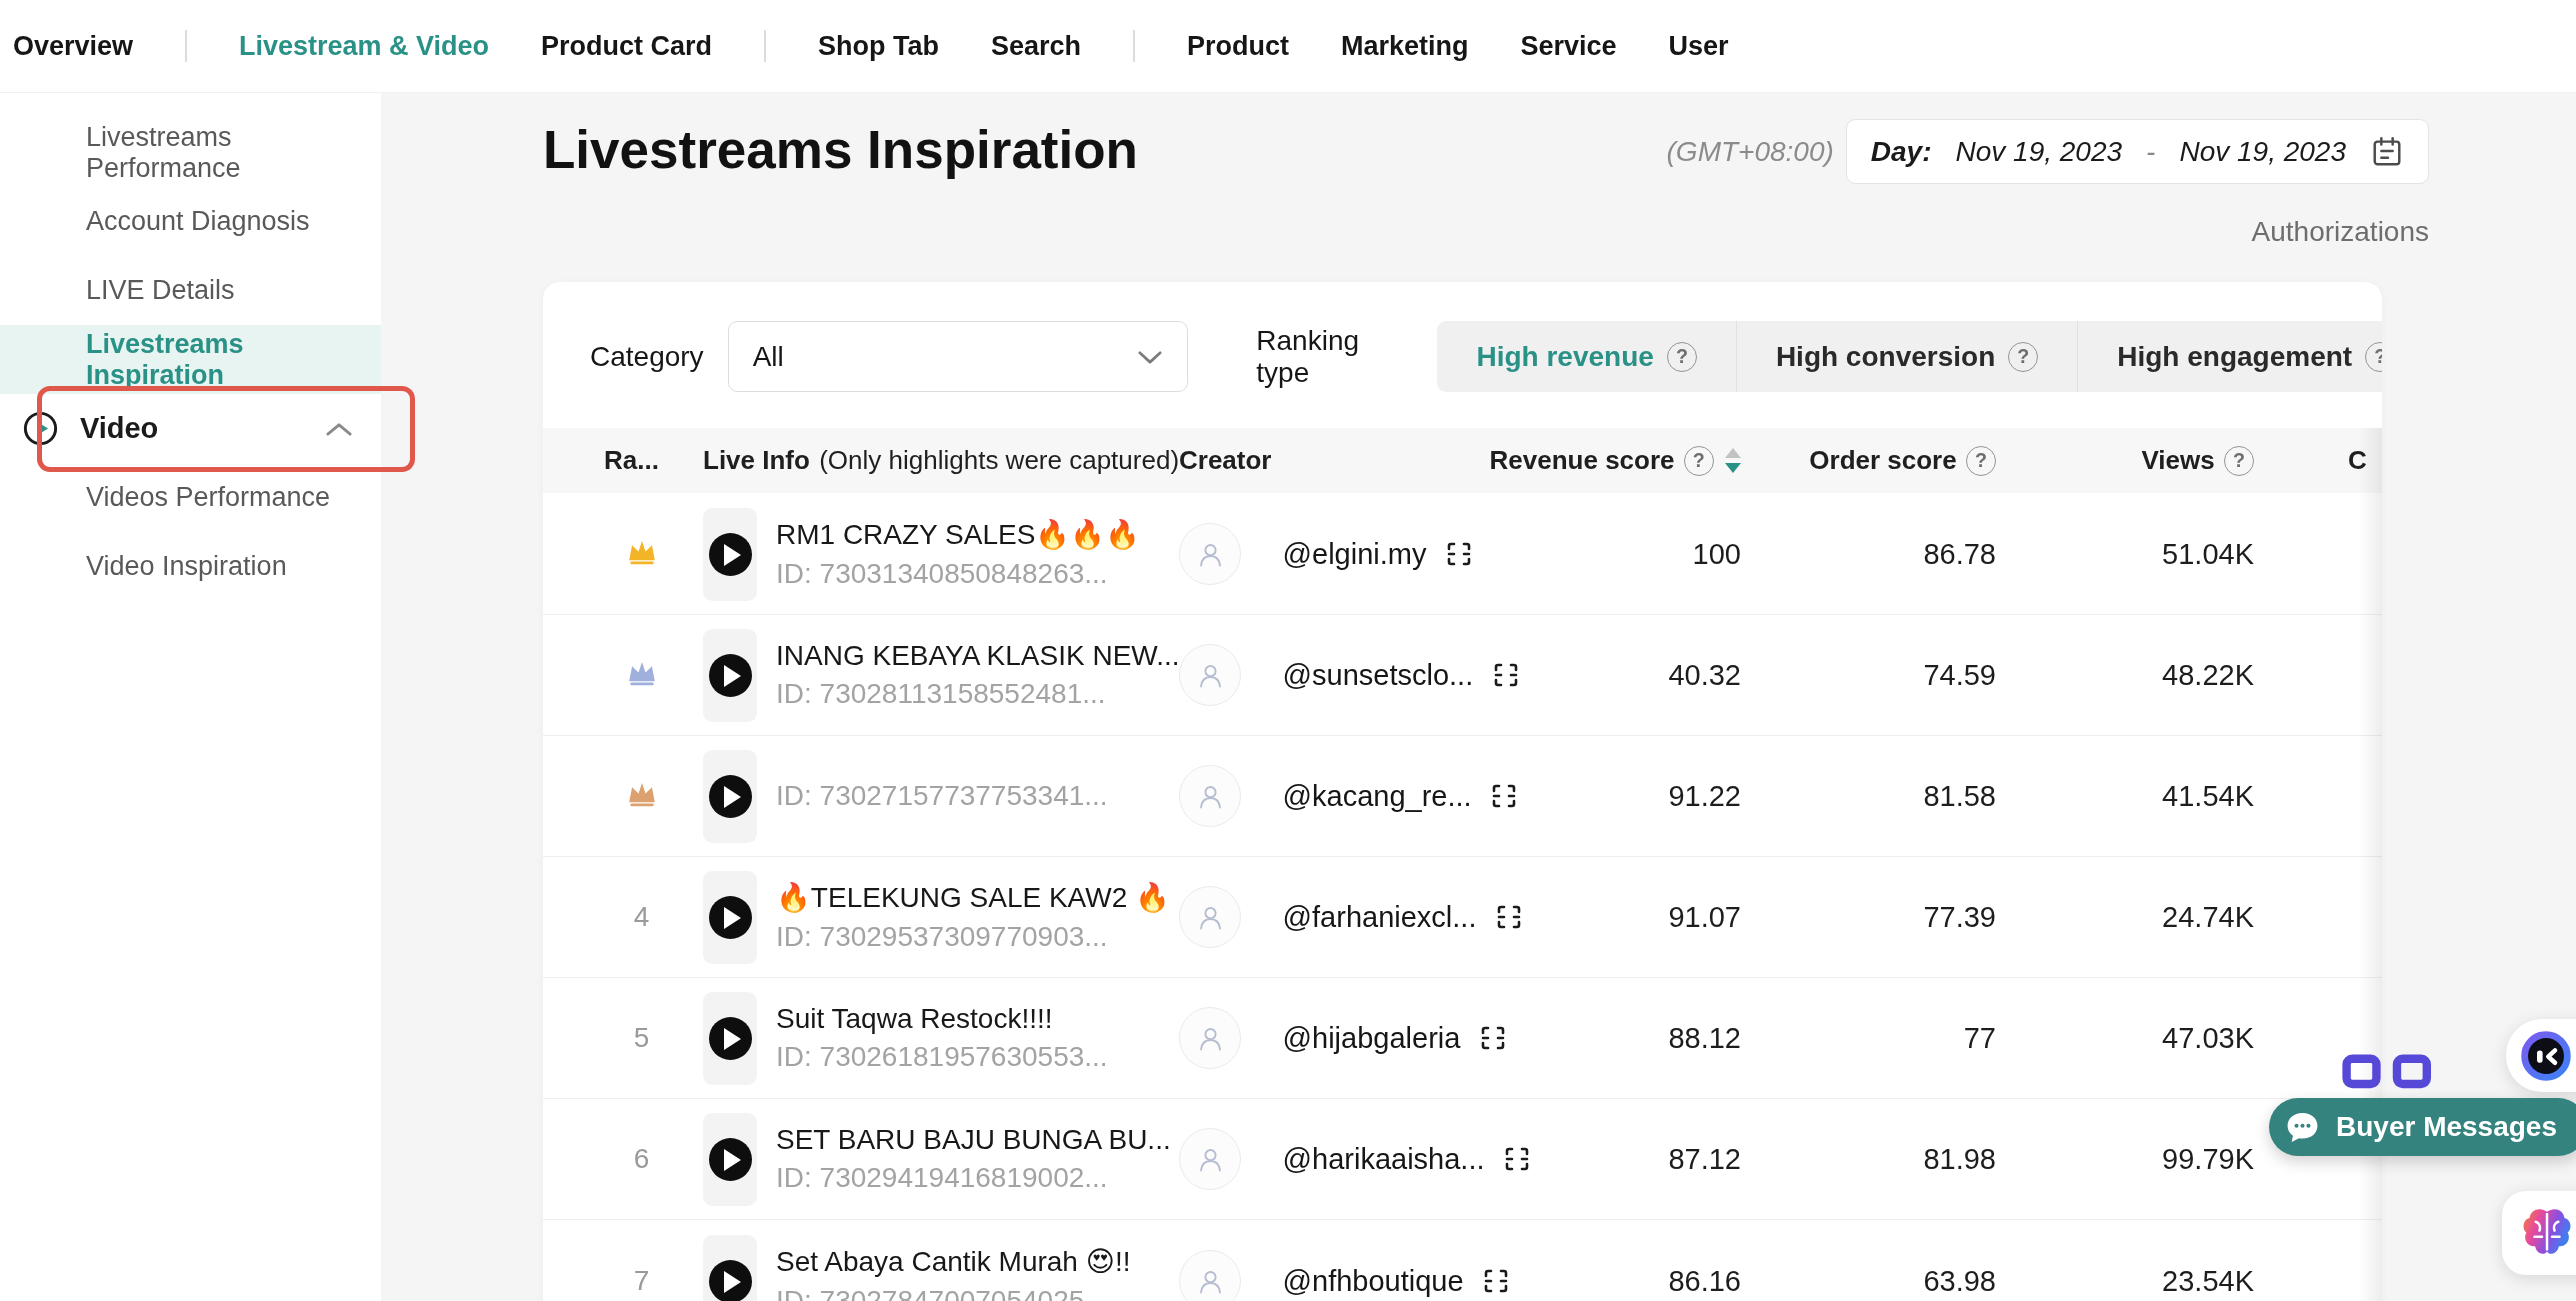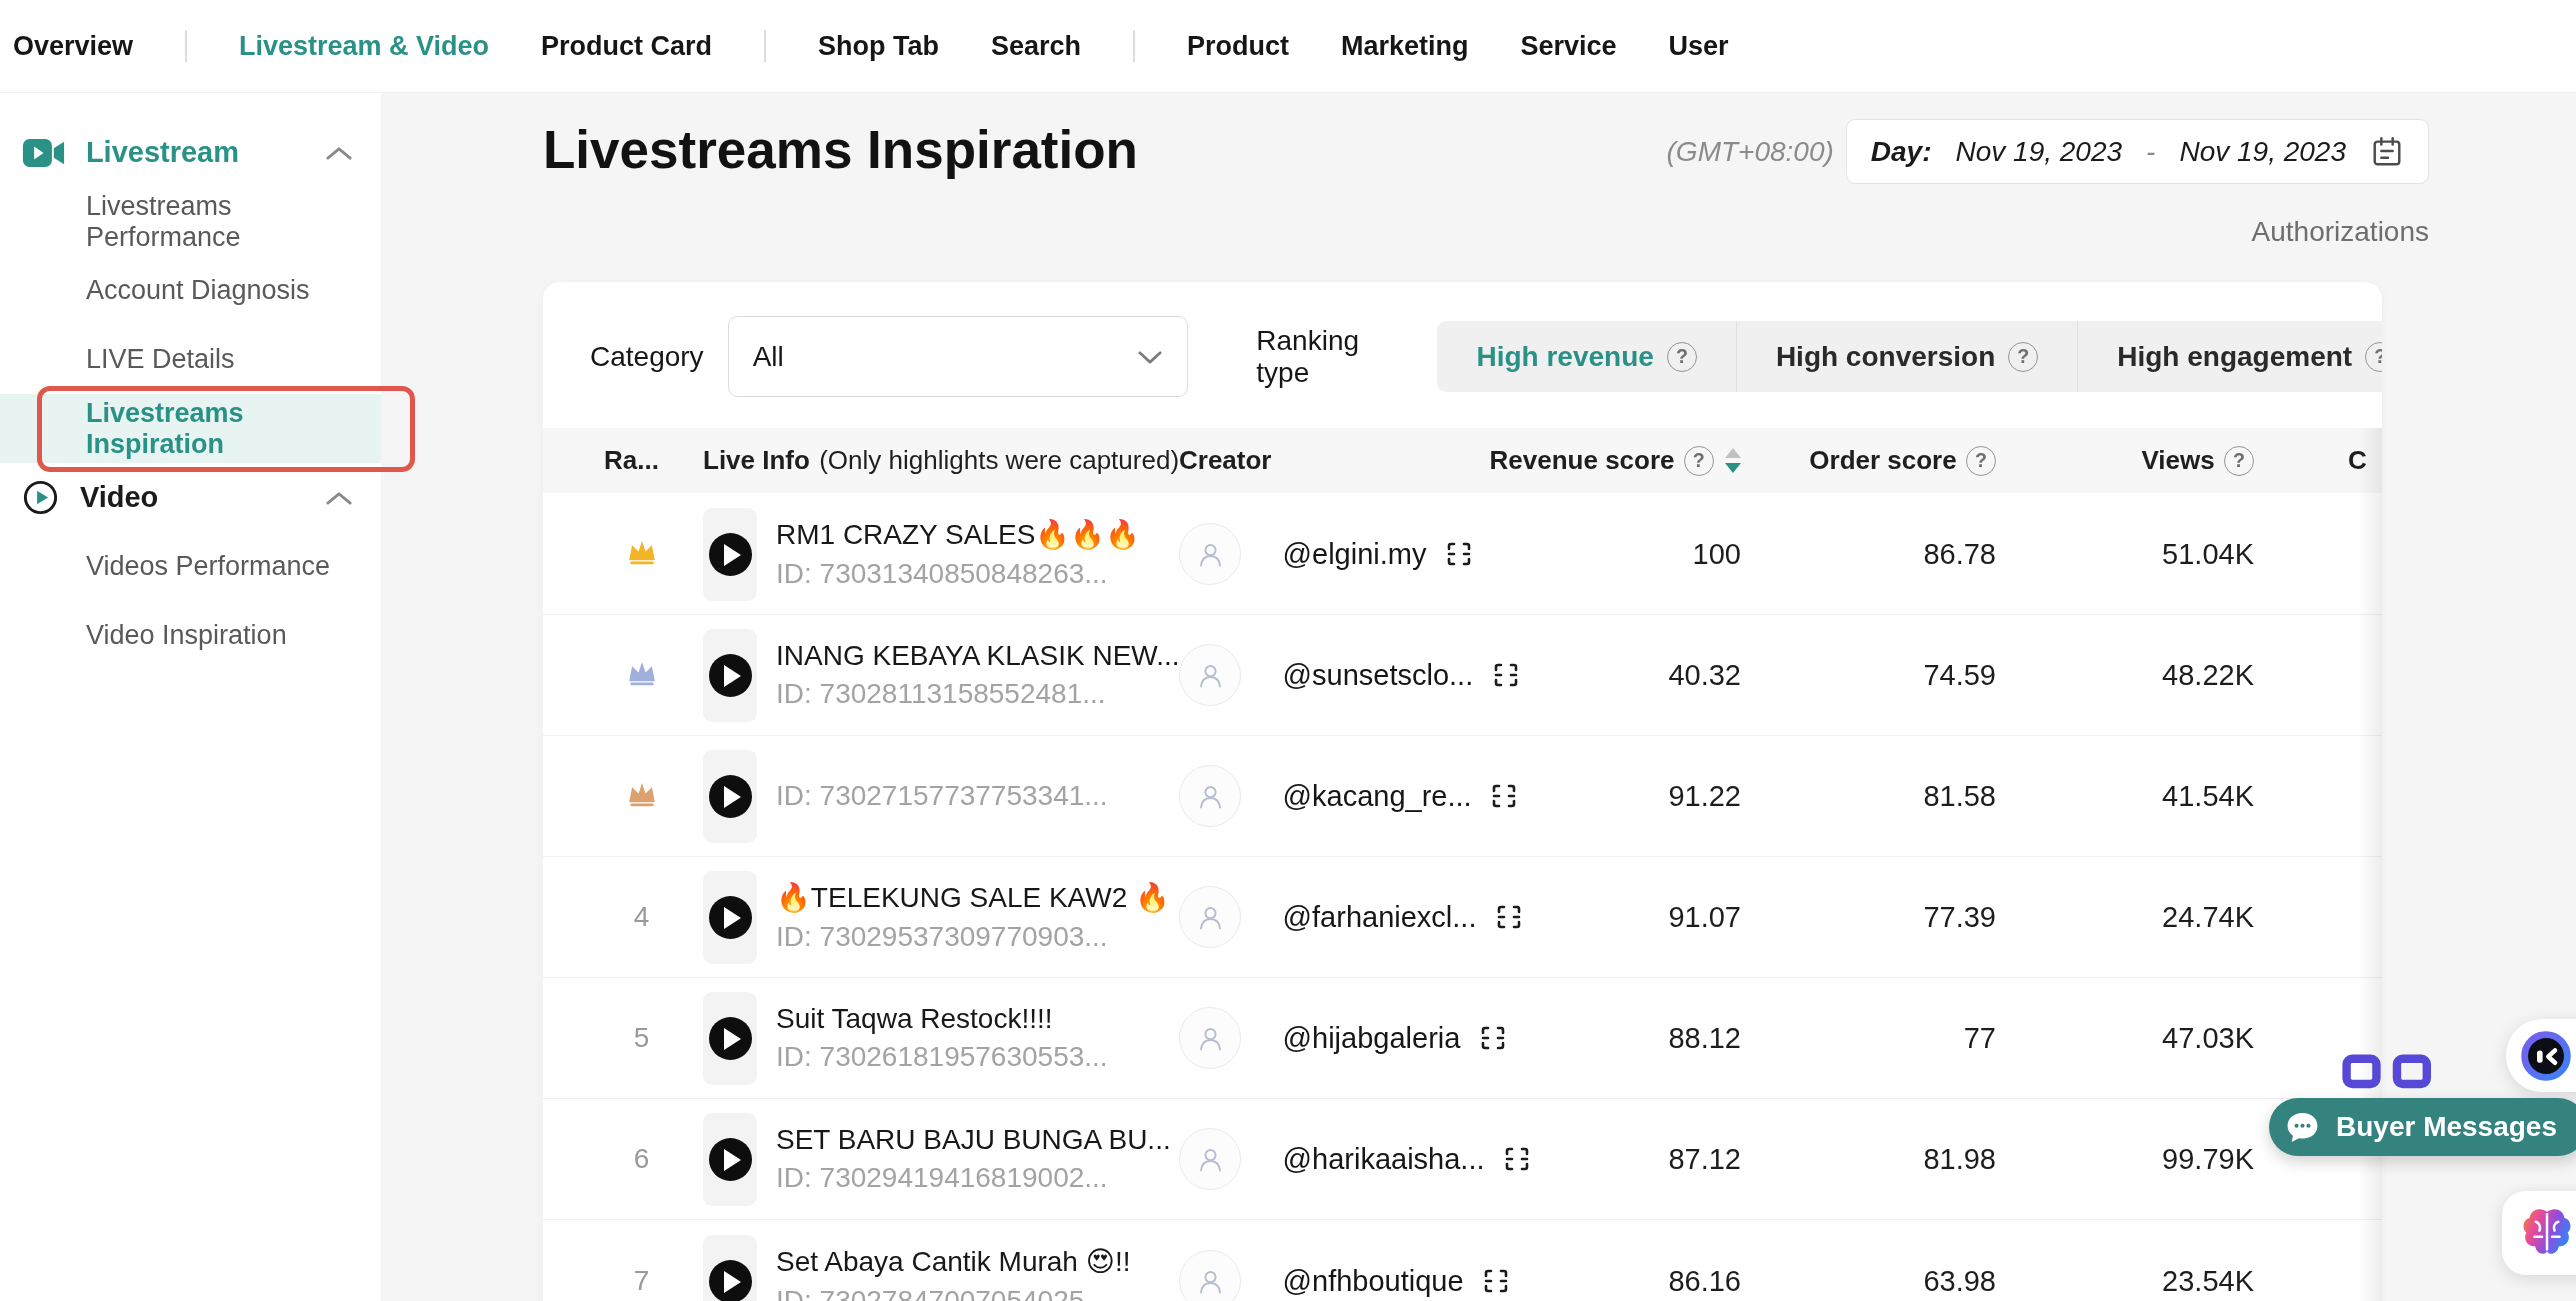--- a/index.html
+++ b/index.html
@@ -47,21 +47,21 @@
 
   
   .card {
     position:absolute; left:543px; top:282px; width:1839px; height:1128px;
     background:#fff; border-radius:17px; overflow:hidden; z-index:11;
     box-shadow:0 1.9px 9.3px rgba(0,0,0,0.04);
   }
   .filter-row { position:absolute; left:47px; top:39px; height:71px; display:flex; align-items:center; }
   .f-label { font-size:28px; color:#161616; }
   .dropdown {
-    margin-left:24px; width:477px; height:81px; border:1.9px solid #dcdcdc; border-radius:9.3px;
+    margin-left:24px; width:477px; height:71px; border:1.9px solid #dcdcdc; border-radius:9.3px;
     display:flex; align-items:center; padding:0 24px; font-size:28px; color:#161616; cursor:pointer; background:#fff;
   }
   .dropdown .dd-chev { margin-left:auto; display:flex; }
   .rank-label { margin-left:68px; }
   .segmented { margin-left:24px; height:71px; background:#f0f0f0; border-radius:9.3px; display:flex; align-items:stretch; overflow:hidden; }
   .segment { display:flex; align-items:center; gap:13px; padding:0 39px; font-size:28px; color:#2a2a2a; font-weight:600; cursor:pointer; white-space:nowrap; }
   .segment + .segment { border-left:1.9px solid #e1e1e1; }
   .segment.active { color:#2a9187; }
   .qicon {
     width:30px; height:30px; border:1.9px solid #949494; border-radius:50%; color:#6e6e6e;
@@ -133,35 +133,20 @@
     <span class="nav-divider"></span>
     <span class="nav-item">Product</span>
     <span class="nav-item">Marketing</span>
     <span class="nav-item">Service</span>
     <span class="nav-item">User</span>
   </nav>
 
   <div class="content-bg"></div>
 
   <aside class="sidebar">
-    <div class="side-group teal">
-      <span style="display:flex">
-        <svg width="43" height="32" viewBox="0 0 46 34">
-            <rect x="1" y="2" width="31" height="30" rx="7" fill="#2a9187"></rect>
-            <path d="M34 12 l11 -7 v24 l-11 -7 z" fill="#2a9187"></path>
-            <path d="M13 10 l10 7 -10 7 z" fill="#fff"></path>
-          </svg>
-      </span>
-      <span class="glabel">Livestream</span>
-      <span class="chev">
-        <svg width="28" height="16" viewBox="0 0 30 17" fill="none">
-            <polyline points="3,14 15,4 27,14" stroke="#8a8a8a" stroke-width="3" stroke-linecap="round" stroke-linejoin="round"></polyline>
-          </svg>
-      </span>
-    </div>
     <div class="side-item">Livestreams Performance</div>
     <div class="side-item">Account Diagnosis</div>
     <div class="side-item">LIVE Details</div>
     <div class="side-item active">Livestreams Inspiration</div>
     <div class="side-group">
       <span style="display:flex">
         <svg width="37" height="37" viewBox="0 0 44 44" fill="none">
             <circle cx="22" cy="22" r="18" stroke="#1b1b1b" stroke-width="3.5"></circle>
             <path d="M18 14 v16 l13 -8 z" fill="#2a9187"></path>
           </svg>

